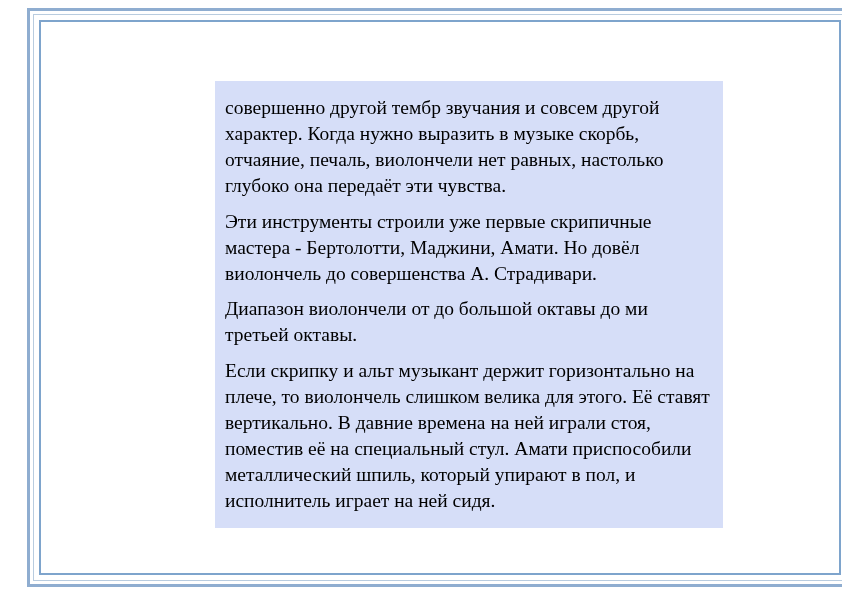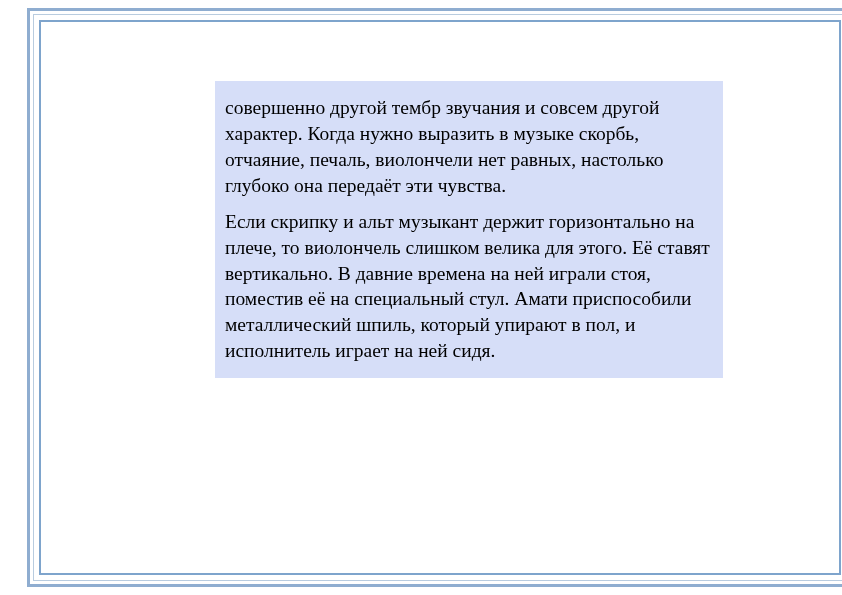--- a/index.html
+++ b/index.html
@@ -82,16 +82,18 @@
 <body>
 
 <div class="slide">
   <div class="frame-outer"></div>
   <div class="frame-mid"></div>
   <div class="frame-inner"></div>
 
   <div class="content-area">
     <div class="text-block">
       <p class="para">совершенно другой тембр звучания и совсем другой характер. Когда нужно выразить в музыке скорбь, отчаяние, печаль, виолончели нет равных, настолько глубоко она передаёт эти чувства.</p>
+      <p class="para">Эти инструменты строили уже первые скрипичные мастера - Бертолотти, Маджини, Амати. Но довёл виолончель до совершенства А. Страдивари.</p>
+      <p class="para">Диапазон виолончели от до большой октавы до ми третьей октавы.</p>
       <p class="para">Если скрипку и альт музыкант держит горизонтально на плече, то виолончель слишком велика для этого. Её ставят вертикально. В давние времена на ней играли стоя, поместив её на специальный стул. Амати приспособили металлический шпиль, который упирают в пол, и исполнитель играет на ней сидя.</p>
     </div>
   </div>
 </div>
 
 </body></html>

